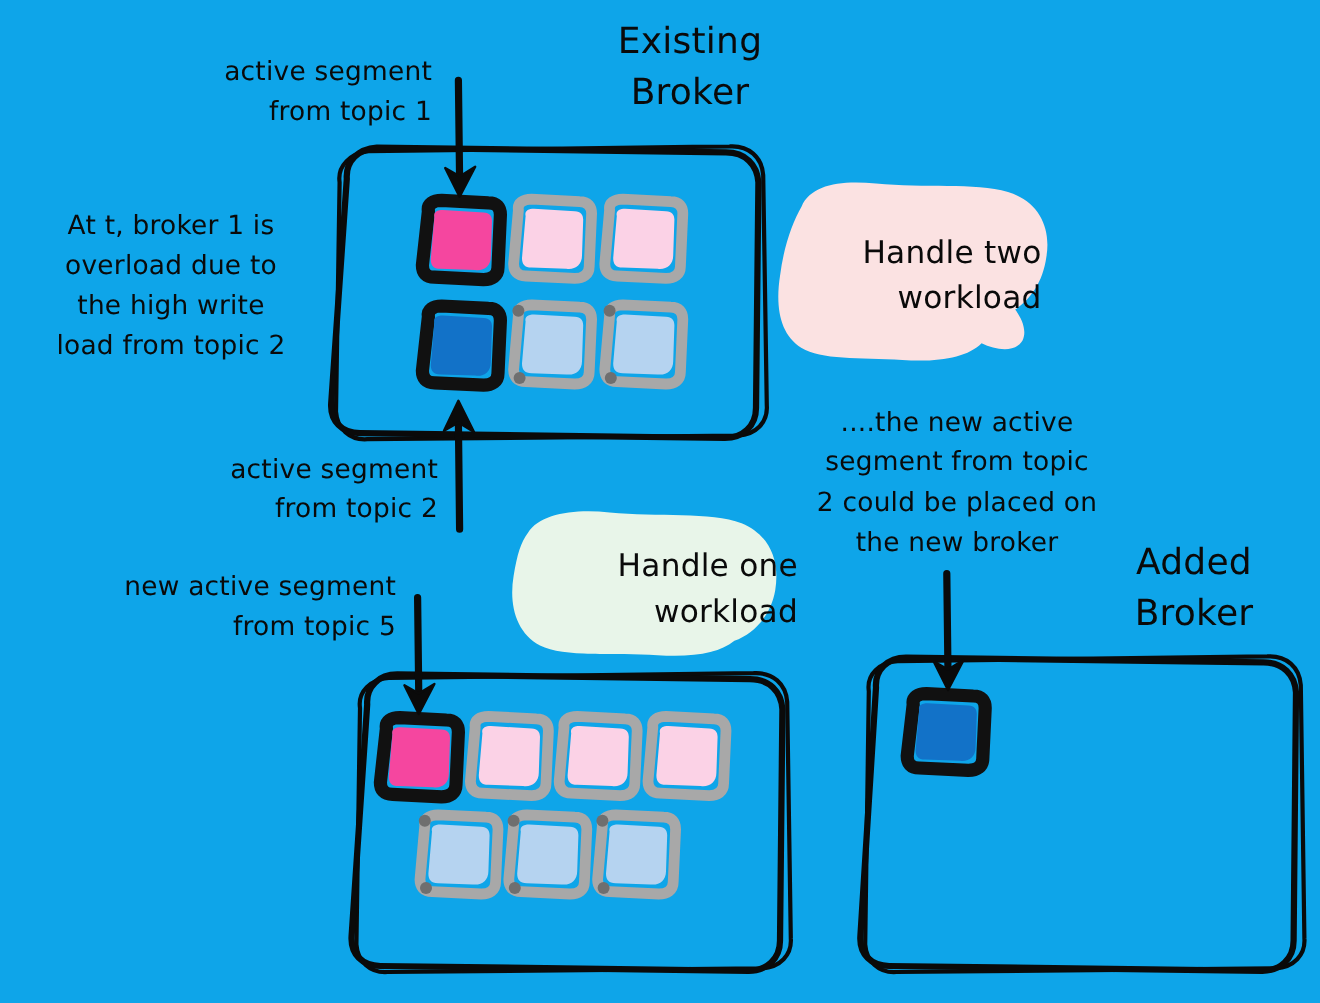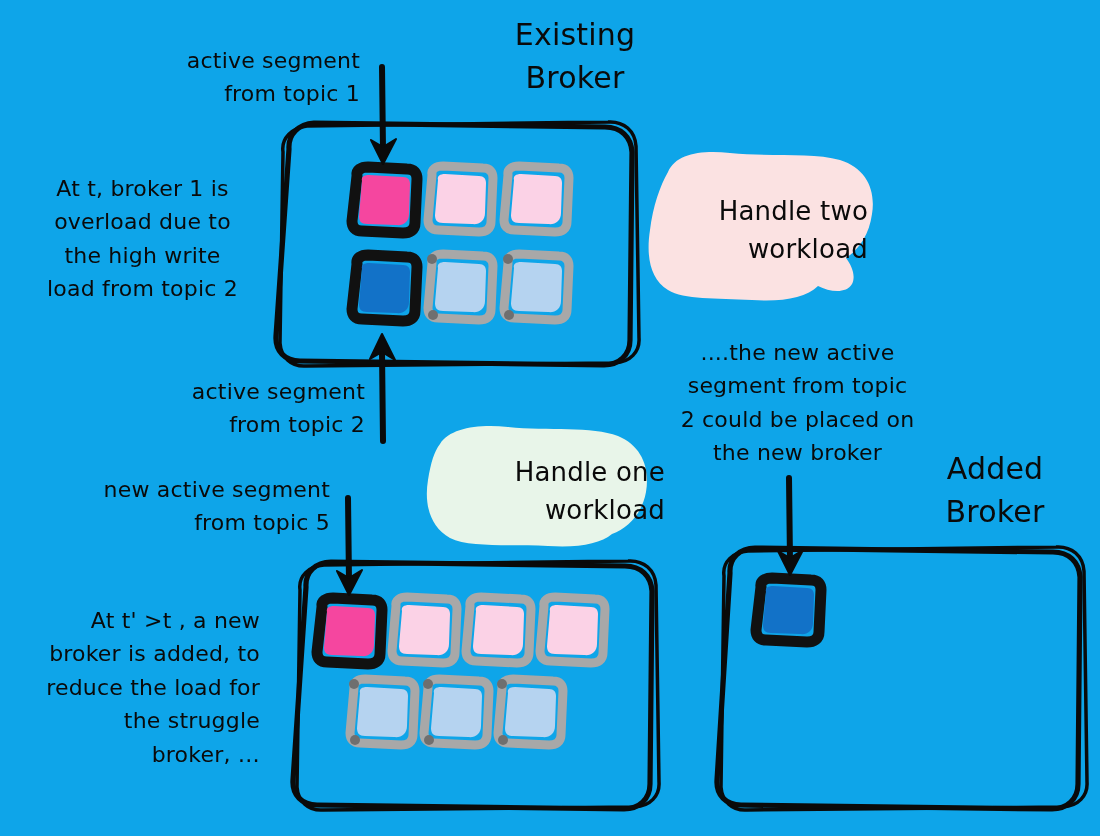--- a/index.html
+++ b/index.html
@@ -222,25 +222,20 @@
 overload due to
 the high write
 load from topic 2</div>
 
   <div class="txt annot annot-r" style="left:110px; top:375px; width:255px;">active segment
 from topic 2</div>
 
   <div class="txt annot annot-r" style="left:60px; top:473px; width:270px;">new active segment
 from topic 5</div>
 
-  <div class="txt annot annot-r" style="left:35px; top:604px; width:225px;">At t' &gt;t , a new
-broker is added, to
-reduce the load for
-the struggle
-broker, …</div>
 
   <div class="txt annot annot-c" style="left:655px; top:336px; width:285px;">....the new active
 segment from topic
 2 could be placed on
 the new broker</div>
 
   <div class="hl-wrap" style="left:648px; top:193px; width:220px;">
     <div class="txt callout" style="left:0; top:0; width:220px;">Handle two
 workload</div>
   </div>

